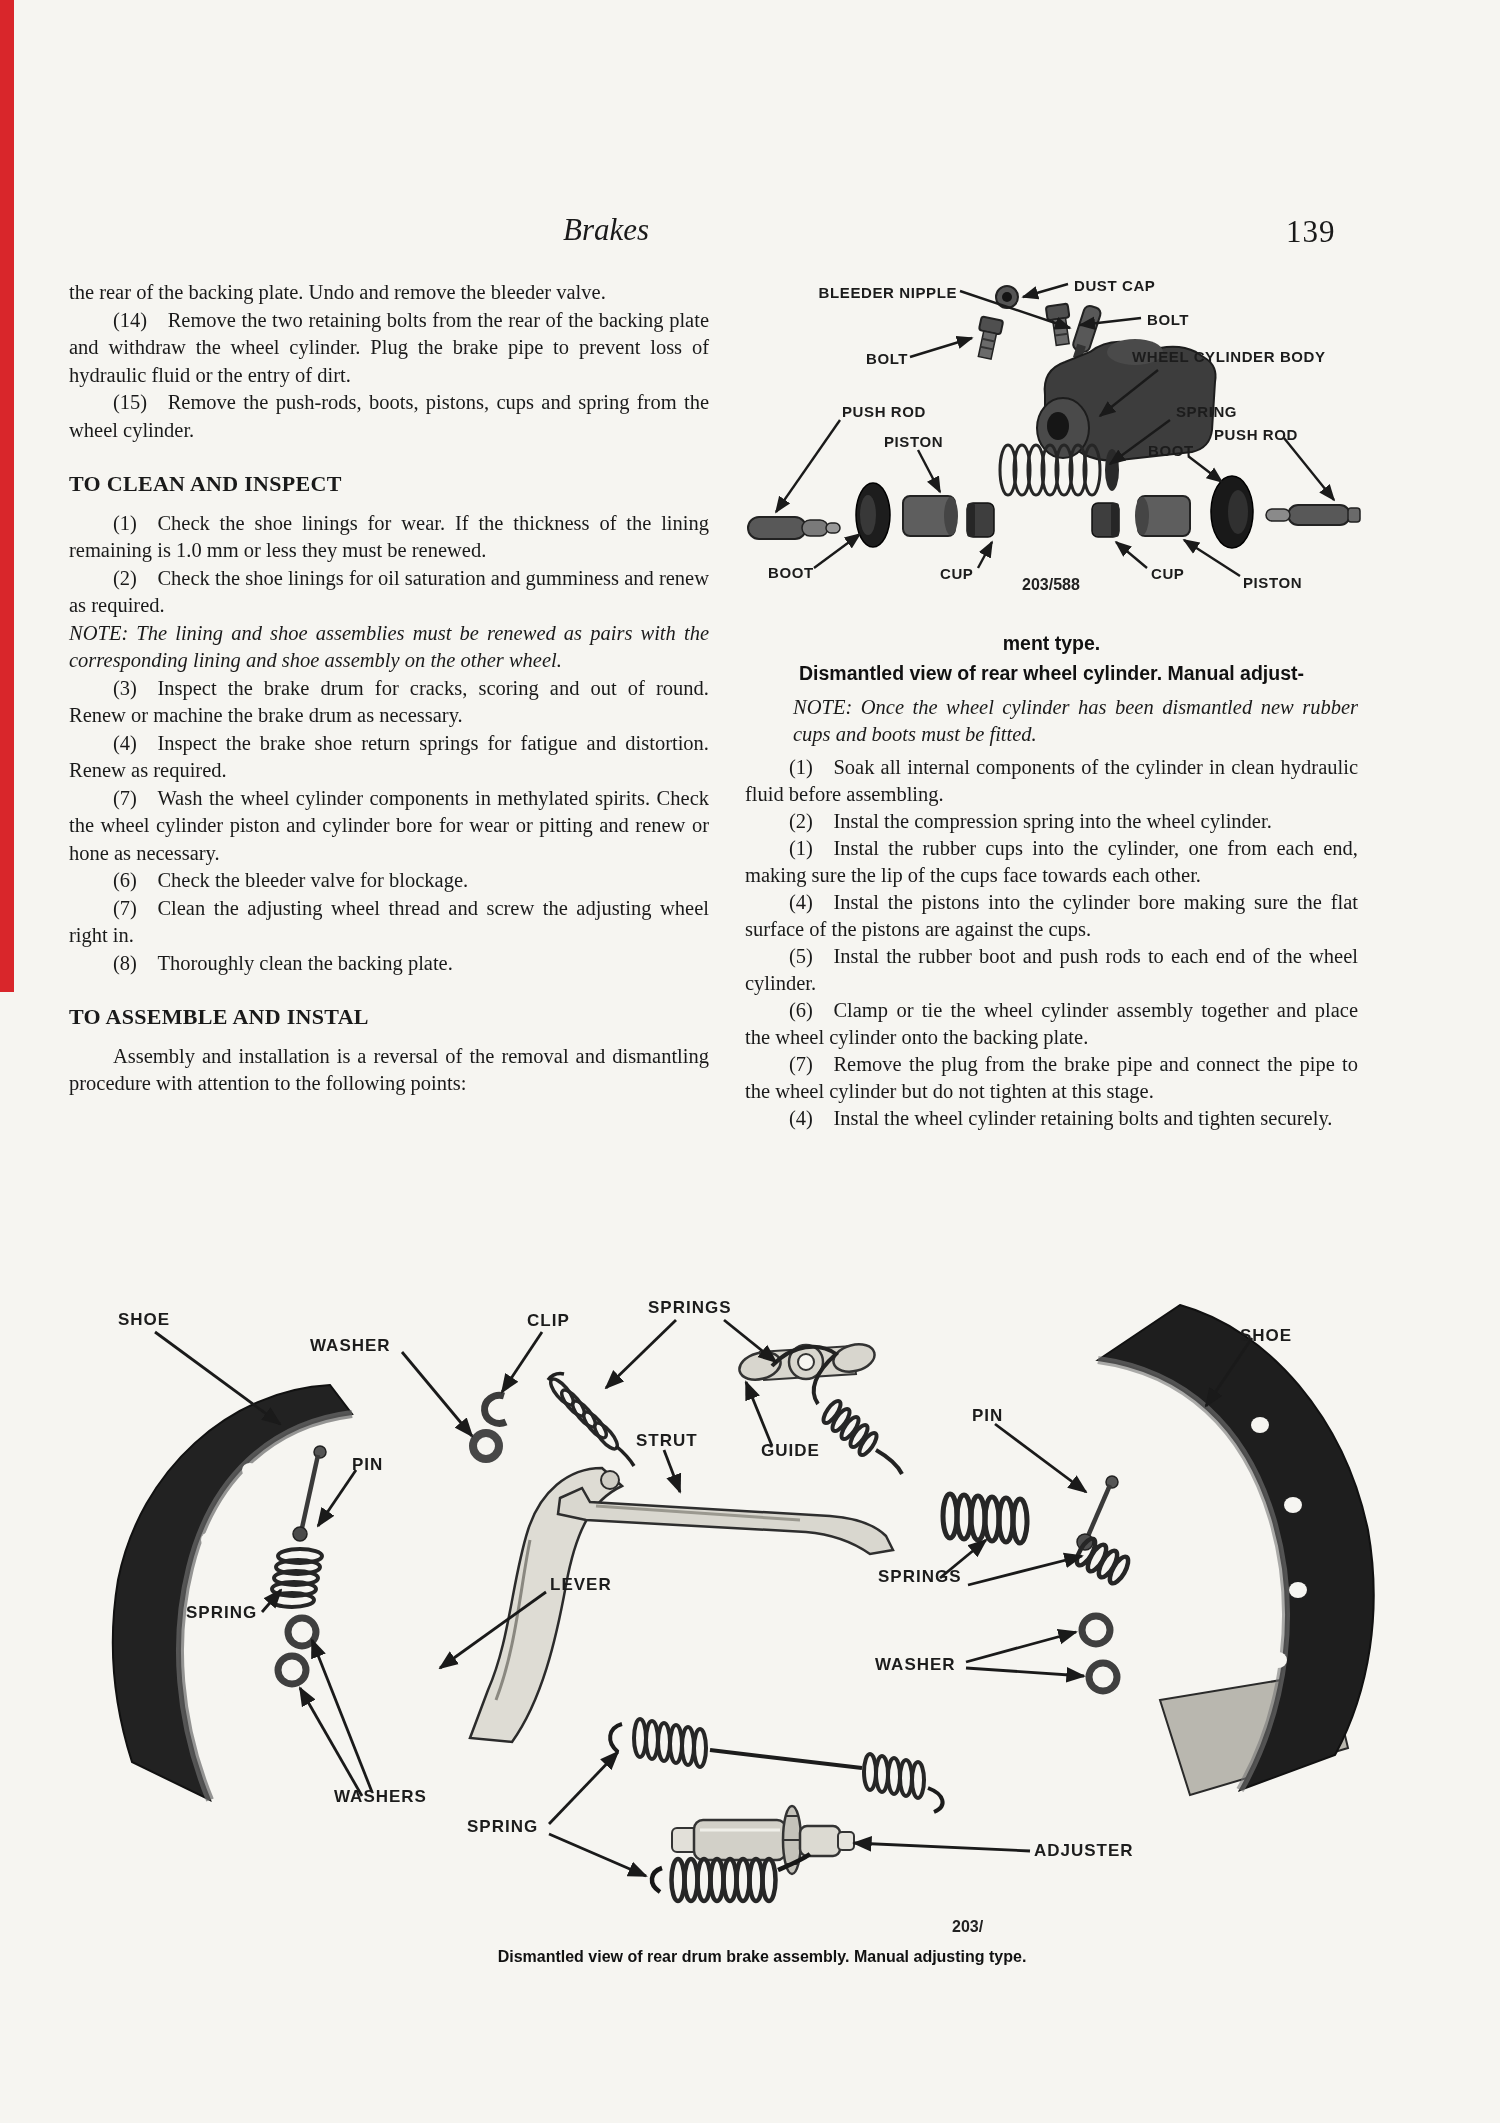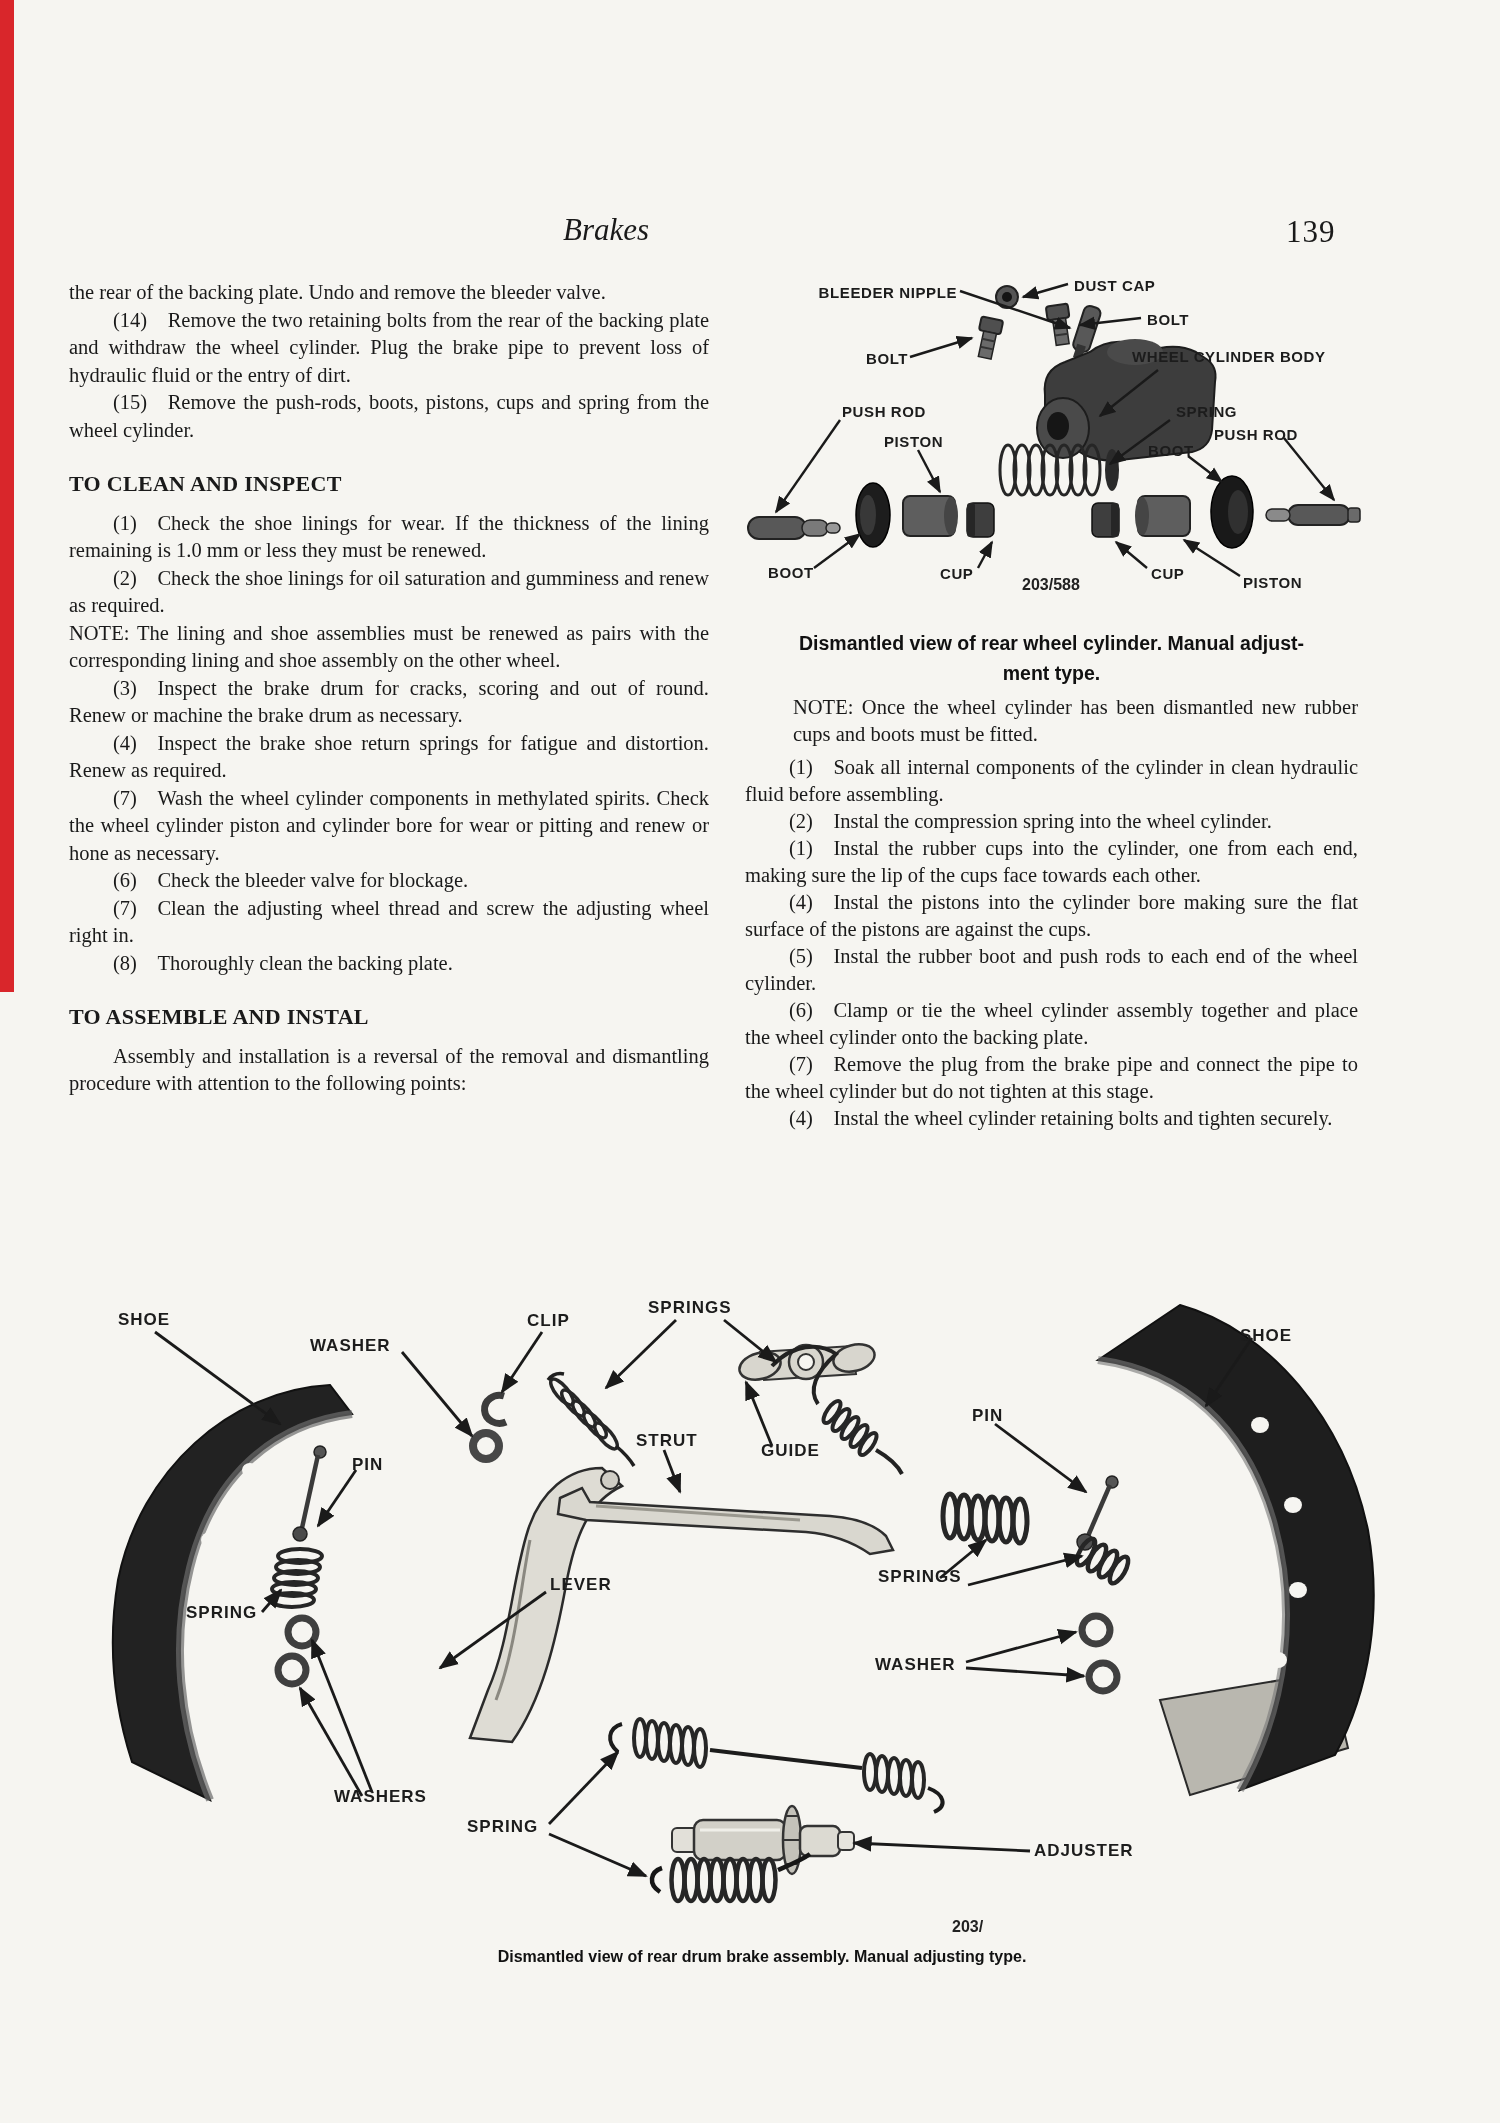--- a/index.html
+++ b/index.html
@@ -6,21 +6,21 @@
   .page{position:relative;width:1500px;height:2123px;background:var(--paper,#f6f5f1);
         font-family:"Liberation Serif",serif;color:var(--ink,#1a1a1a);overflow:hidden;}
   .red-strip{position:absolute;left:0;top:0;width:14px;height:992px;background:var(--accent_red,#d9262b);}
   .head-title{position:absolute;left:563px;top:212px;width:300px;text-align:left;
               font-style:italic;font-size:31px;}
   .page-num{position:absolute;left:1286px;top:214px;font-size:31px;letter-spacing:1px;}
   .col-left{position:absolute;left:57px;top:279px;width:640px;font-size:20.5px;
             line-height:27.5px;text-align:justify;margin-left:12px;}
   .col-left p{margin:0;}
   p.ind{text-indent:44px;}
-  .note{margin:2px 6px 2px 80px;}
+  .note{font-style:italic;margin:2px 6px 2px 80px;}
   h2.sec{font-size:22px;font-weight:700;margin:26px 0 12px 0;letter-spacing:.3px;text-align:left;
          font-family:"Liberation Serif",serif;}
   .col-right{position:absolute;left:745px;top:694px;width:613px;font-size:20.5px;
              line-height:27px;text-align:justify;}
   .col-right p{margin:0;}
   .col-right .note{margin:0 0 6px 48px;}
   .fig-caption{position:absolute;font-family:"Liberation Sans",sans-serif;font-weight:700;color:#111;}
   #cap1{left:745px;top:628px;width:613px;font-size:19.5px;line-height:30px;text-align:center;}
   #cap2{left:162px;top:1948px;width:1200px;font-size:16px;text-align:center;}
   svg{position:absolute;}
@@ -170,22 +170,22 @@
     <text class="lbl" x="884" y="447">PISTON</text>
     <text class="lbl" x="1148" y="456">BOOT</text>
     <text class="lbl" x="768" y="578">BOOT</text>
     <text class="lbl" x="940" y="579">CUP</text>
     <text class="lbl" x="1151" y="579">CUP</text>
     <text class="lbl" x="1243" y="588">PISTON</text>
     <text class="fignum" x="1022" y="590">203/588</text>
   </svg>
 
   <div id="cap1" class="fig-caption">
+    <div>ment type.</div>
     <div>Dismantled view of rear wheel cylinder. Manual adjust-</div>
-    <div>ment type.</div>
   </div>
 
   <div class="col-right">
     <p class="note">NOTE: Once the wheel cylinder has been dismantled new rubber cups and boots must be fitted.</p>
     <p class="ind">(1) Soak all internal components of the cylinder in clean hydraulic fluid before assembling.</p>
     <p class="ind">(2) Instal the compression spring into the wheel cylinder.</p>
     <p class="ind">(1) Instal the rubber cups into the cylinder, one from each end, making sure the lip of the cups face towards each other.</p>
     <p class="ind">(4) Instal the pistons into the cylinder bore making sure the flat surface of the pistons are against the cups.</p>
     <p class="ind">(5) Instal the rubber boot and push rods to each end of the wheel cylinder.</p>
     <p class="ind">(6) Clamp or tie the wheel cylinder assembly together and place the wheel cylinder onto the backing plate.</p>

